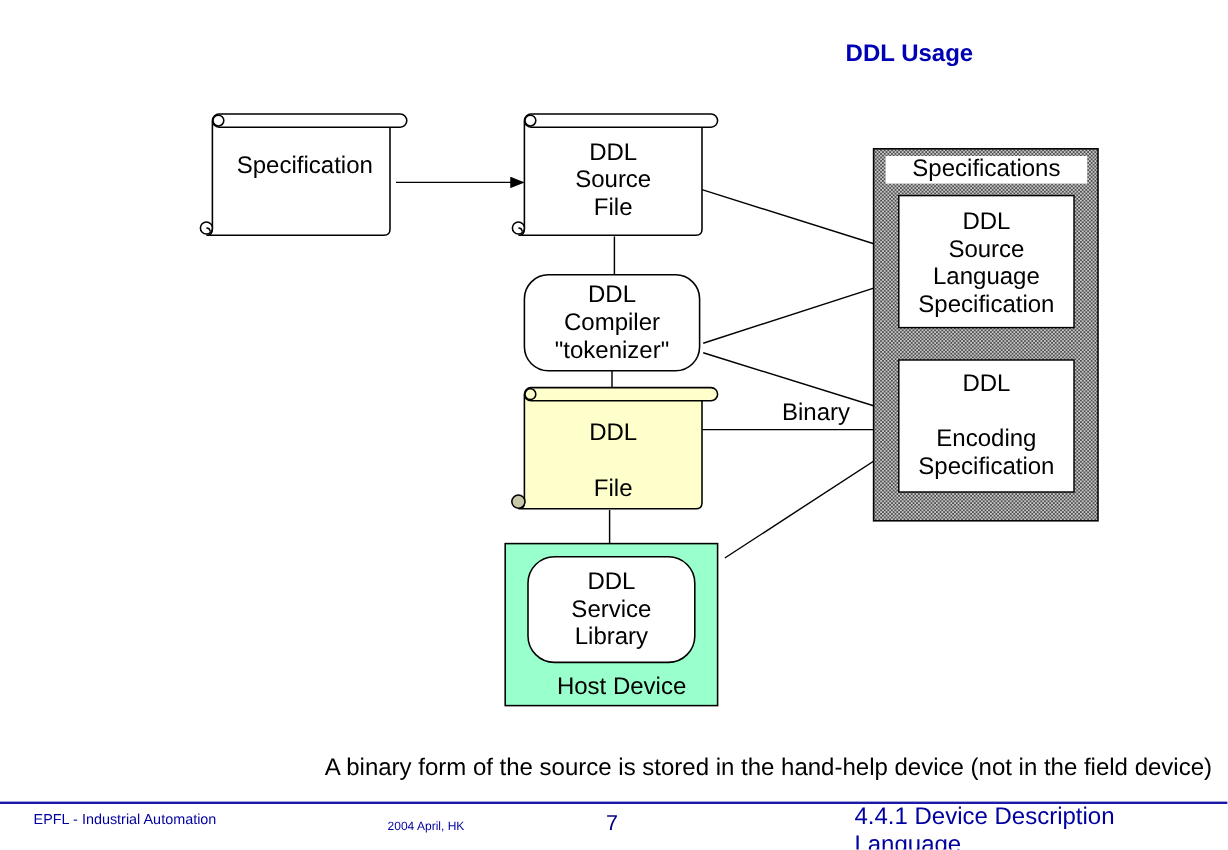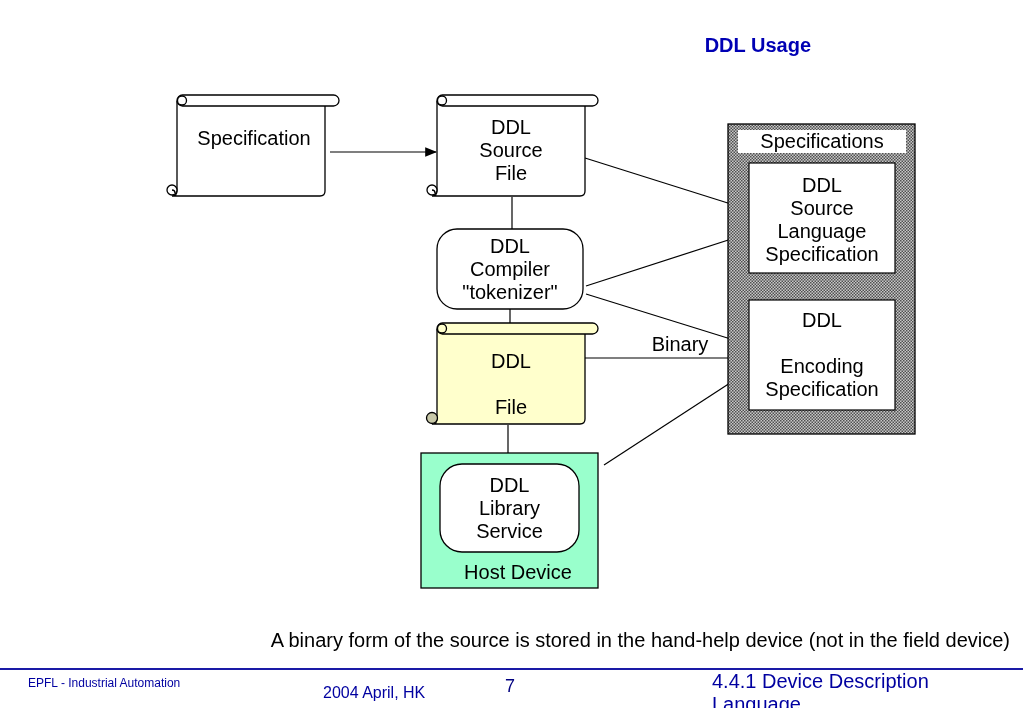--- a/index.html
+++ b/index.html
@@ -6,21 +6,21 @@
   body { width: 1023px; height: 708px; position: relative; overflow: hidden;
          font-family: "Liberation Sans", sans-serif; color: #000; }
   #diagram { position: absolute; left: 0; top: 0; }
   .title { position: absolute; left: 0; width: 811px; top: 34px; text-align: right;
            font-weight: bold; font-size: 20px; color: #0000b4; }
   .lbl { position: absolute; text-align: center; font-size: 20px; line-height: 23px; }
   .caption { position: absolute; left: 0; width: 1010px; top: 629px; text-align: right; font-size: 20px; }
   .footer-line { position: absolute; left: 0; top: 668px; width: 1023px; height: 2px; background: #1a1aa6; }
   .footer { position: absolute; top: 676px; color: #0000a0; }
   .f-left { left: 28px; font-size: 12px; }
-  .f-date { left: 323px; top: 684px; font-size: 16px; }
+  .f-date { left: 323px; top: 684px; font-size: 10px; }
   .f-page { left: 505px; font-size: 18px; color: #000080; }
   .f-right { left: 712px; top: 670px; font-size: 20px; }
 </style>
 </head>
 <body>
 
 <svg id="diagram" width="1023" height="708" viewBox="0 0 1023 708">
   <defs>
     <pattern id="checker" width="3" height="3" patternUnits="userSpaceOnUse">
       <rect width="3" height="3" fill="#c8c8c8"></rect>
@@ -97,22 +97,22 @@
 </div>
 
 <div class="lbl" style="left:437px; top:350px; width:148px;">
   <div>DDL</div>
   <div style="height:23px;"></div>
   <div>File</div>
 </div>
 
 <div class="lbl" style="left:440px; top:474px; width:139px;">
   <div>DDL</div>
+  <div>Service</div>
   <div>Library</div>
-  <div>Service</div>
 </div>
 
 <div class="lbl" style="left:421px; top:561px; width:194px;">Host Device</div>
 
 <div class="lbl" style="left:738px; top:130px; width:168px;">Specifications</div>
 
 <div class="lbl" style="left:749px; top:174px; width:146px;">
   <div>DDL</div>
   <div>Source</div>
   <div>Language</div>

